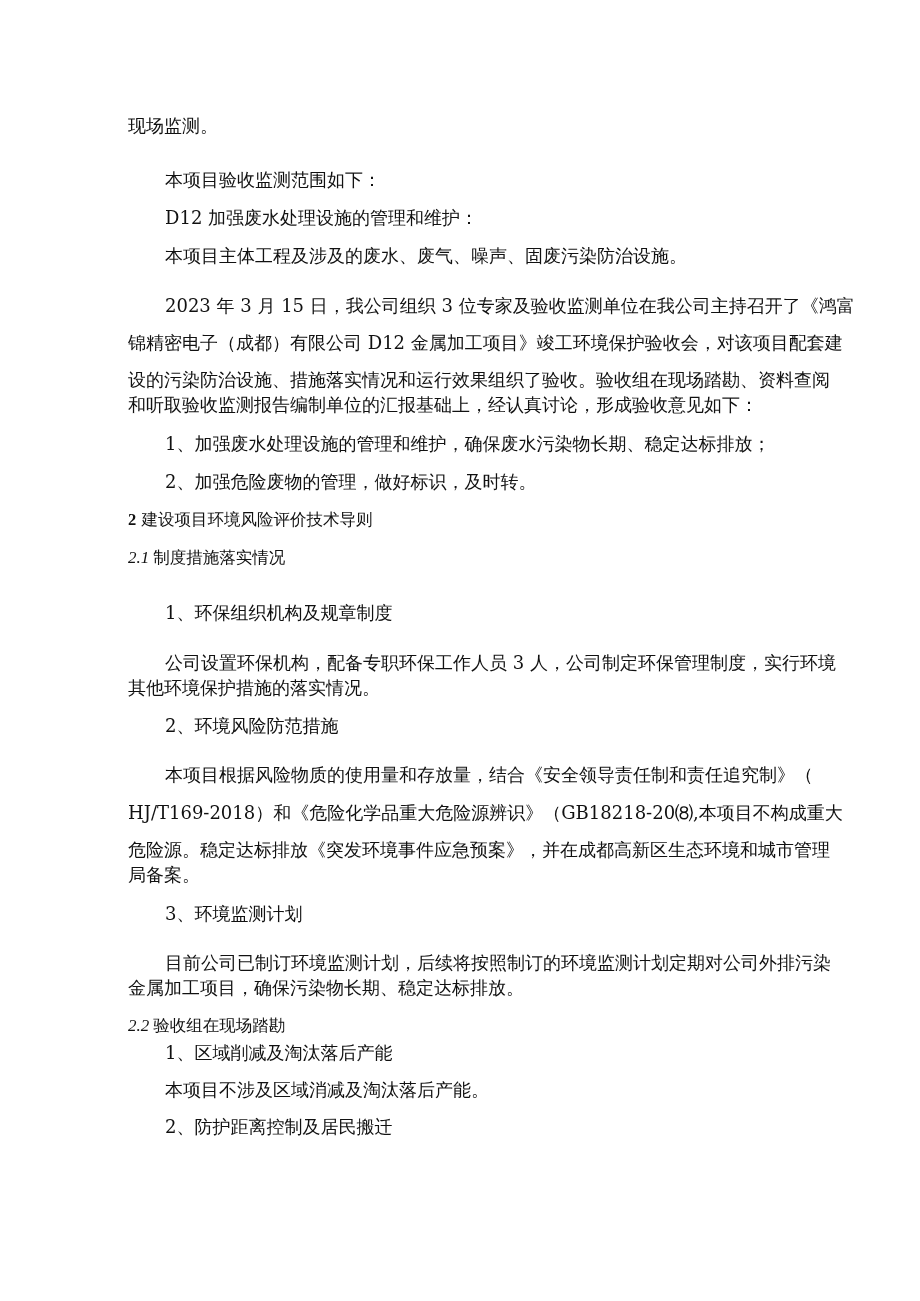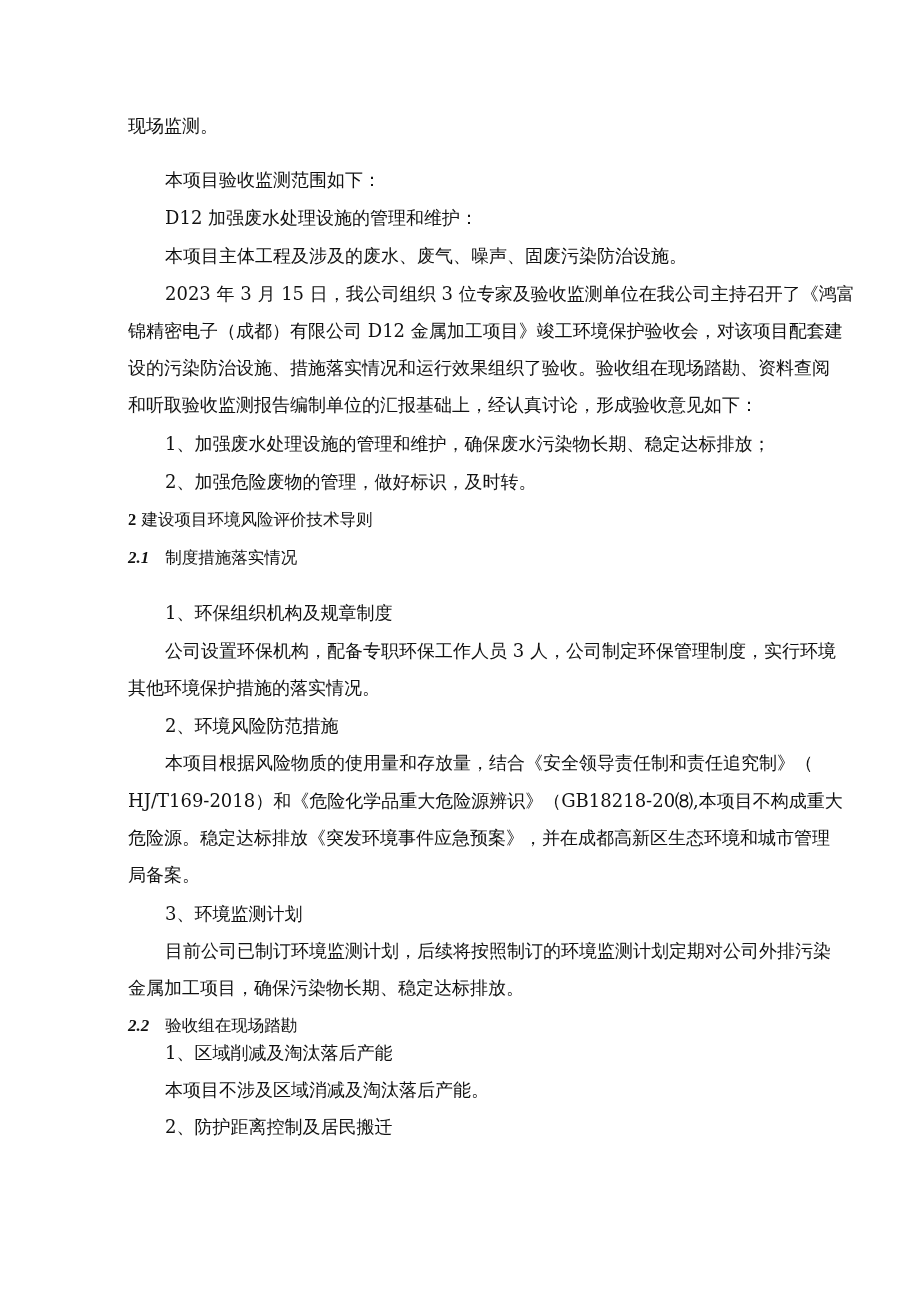--- a/index.html
+++ b/index.html
@@ -1,25 +1,25 @@
 <!DOCTYPE html>
 <html><head>
 <meta charset="utf-8">
 <style>
   html, body { margin: 0; padding: 0; background: #ffffff; }
   body { width: 920px; height: 1301px; position: relative; overflow: hidden;
          font-family: "DejaVu Serif", "Liberation Serif", serif; color: #111; }
   .page { position: absolute; left: 128px; top: 0; width: 663px; }
   .line { position: absolute; left: 0; white-space: nowrap; font-size: 18px; line-height: 20px; }
   .ind { left: 37px; }
-  .just { width: 663px; text-align: justify; text-align-last: justify; }
+  .just { width: 663px; text-align: justify; text-align-last: justify; margin-top: 12px; }
   .just.ind { width: 626px; }
   .h2 { font-size: 16.5px; }
   .h2 b { font-family: "Liberation Serif", serif; font-weight: bold; }
-  .h3 .num { font-style: italic; font-family: "Liberation Serif", serif; font-size: 17px; margin-right: 16px; font-weight: bold; }
+  .h3 .num { font-style: italic; font-family: "Liberation Serif", serif; font-size: 17px; margin-right: 4px; }
 </style>
 </head>
 <body>
 
 <div class="page">
   <div class="line" style="top:116px">现场监测。</div>
   <div class="line ind" style="top:170px">本项目验收监测范围如下：</div>
   <div class="line ind" style="top:208px">D12 加强废水处理设施的管理和维护：</div>
   <div class="line ind" style="top:246px">本项目主体工程及涉及的废水、废气、噪声、固废污染防治设施。</div>
   <div class="line ind just" style="top:284px">2023 年 3 月 15 日，我公司组织 3 位专家及验收监测单位在我公司主持召开了《鸿富</div>

